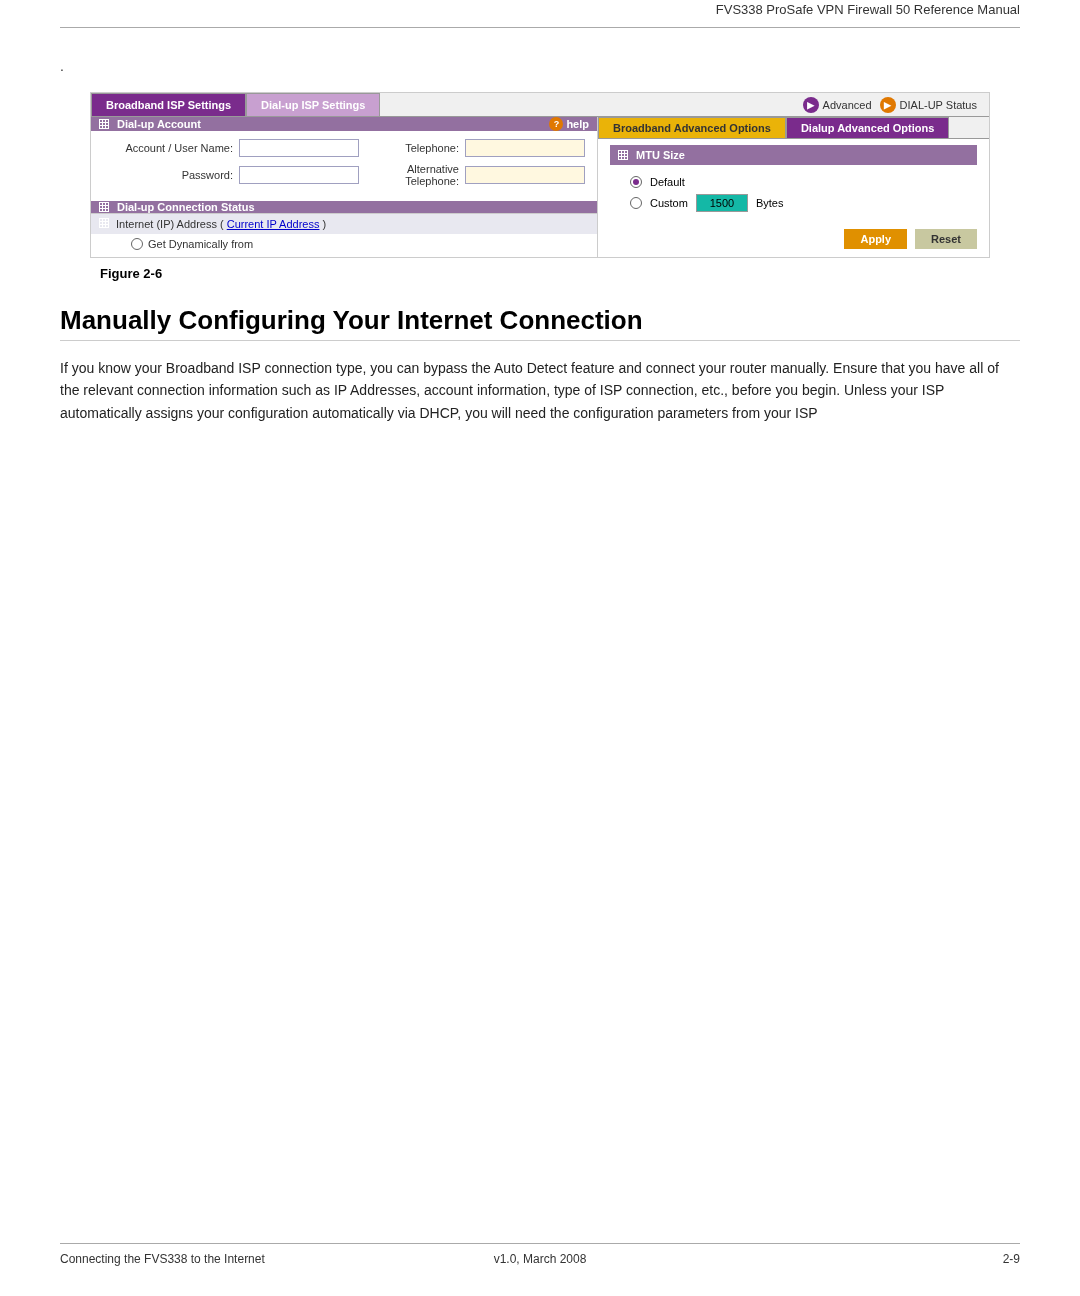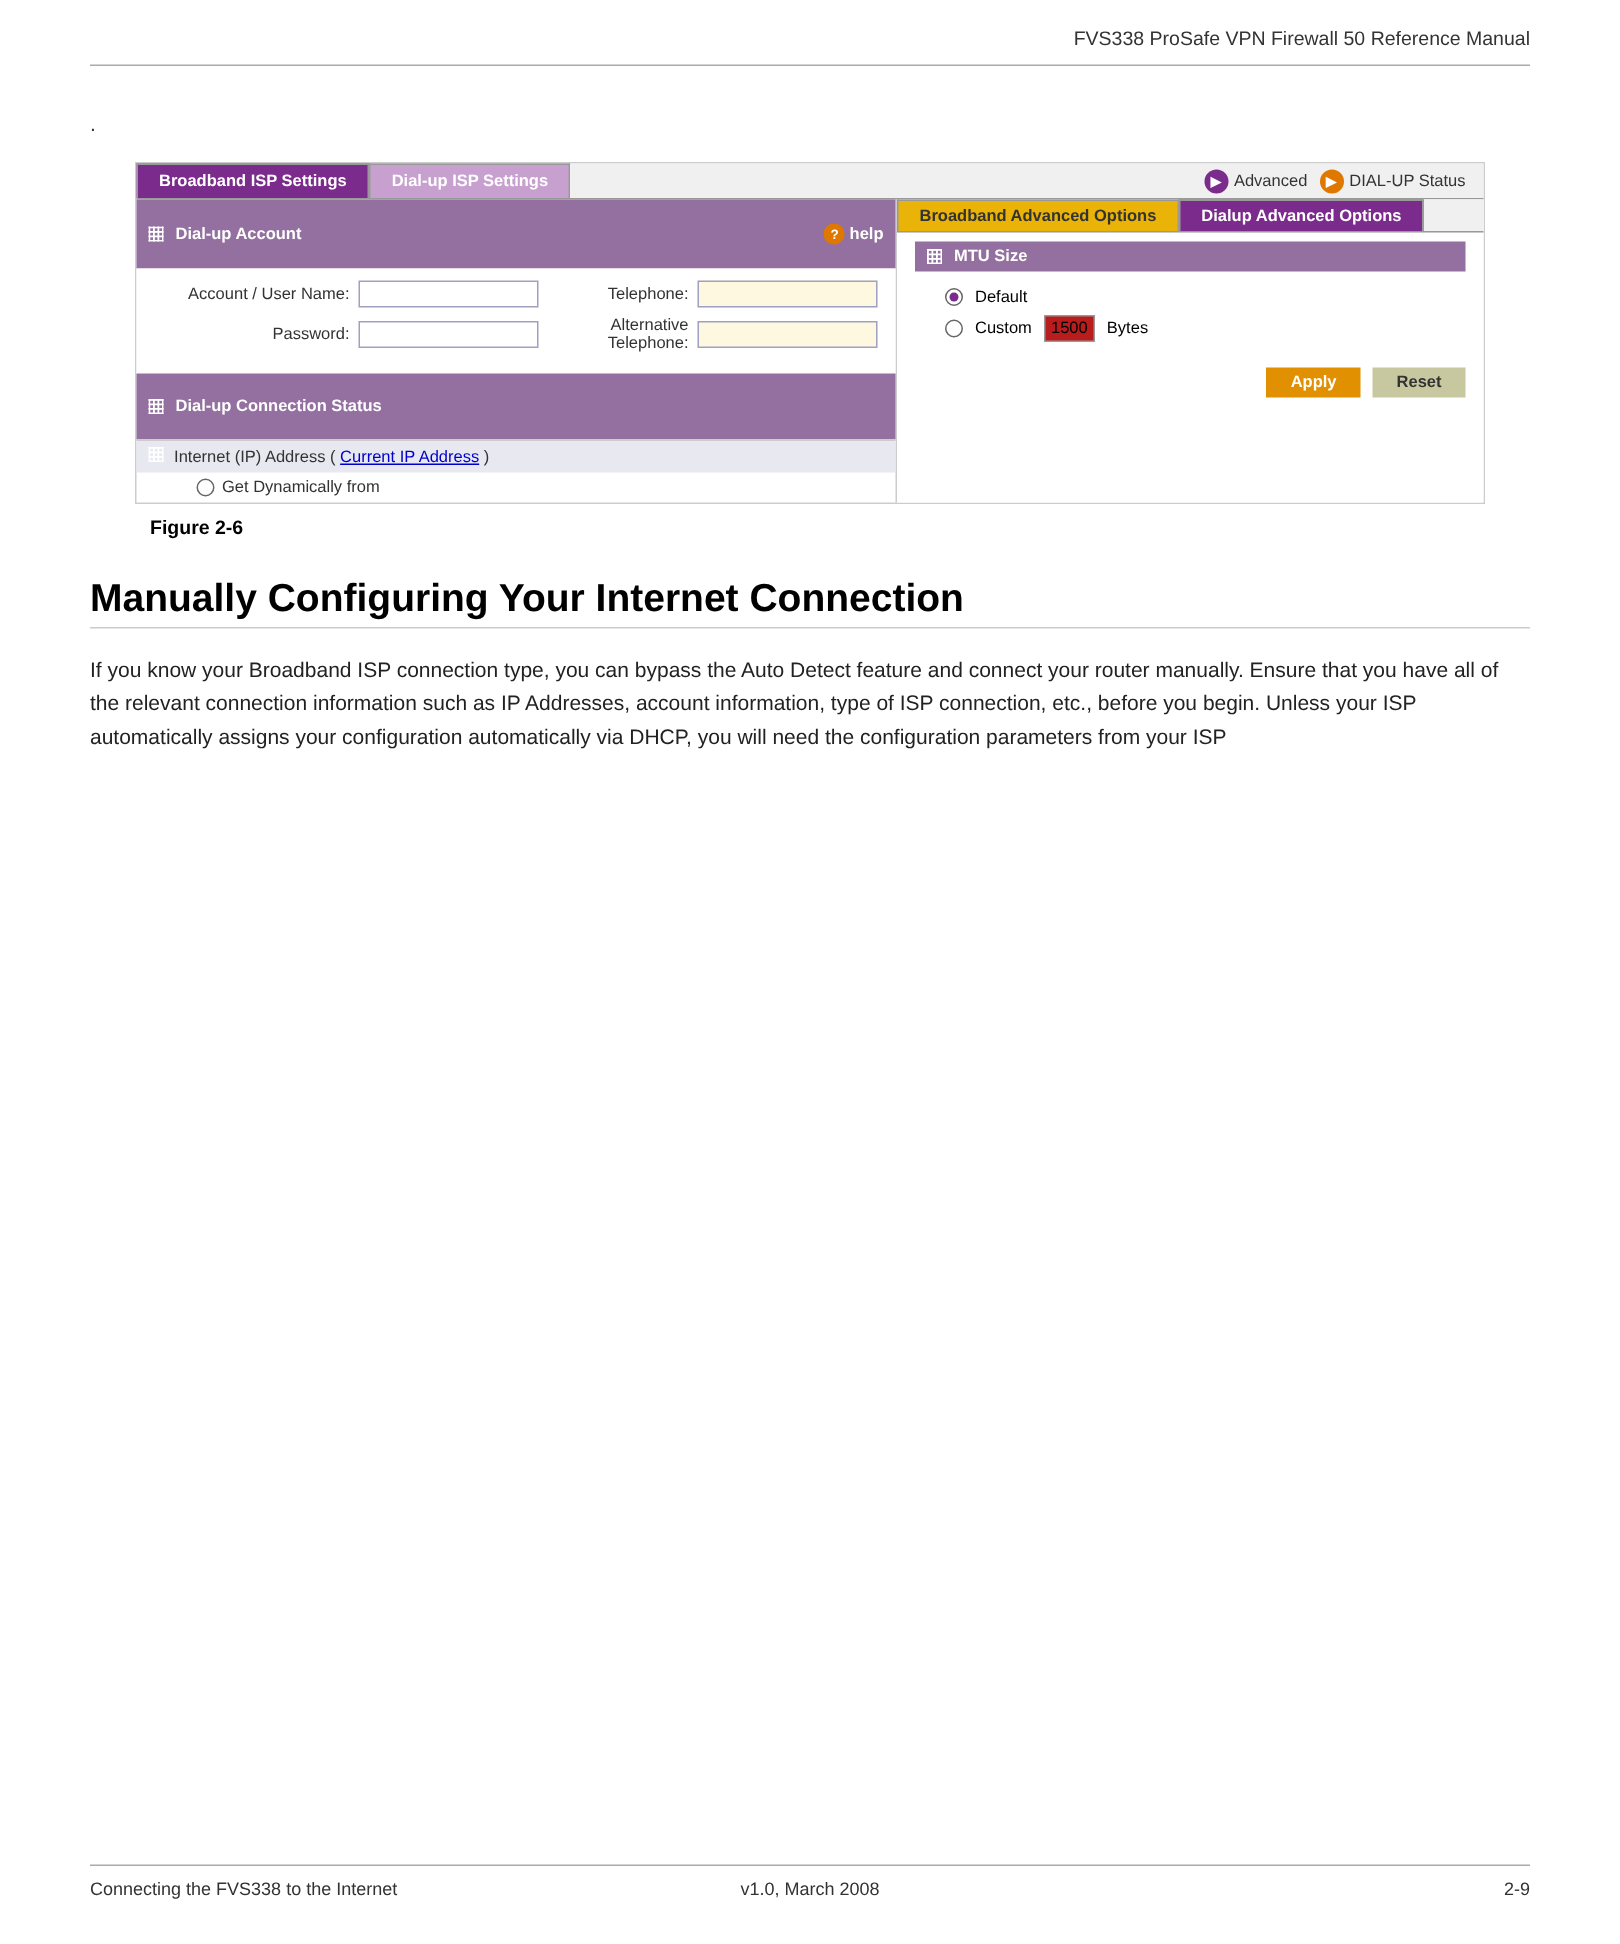--- a/index.html
+++ b/index.html
@@ -17,21 +17,21 @@
     .page-container {
       width: 1080px;
       min-height: 1296px;
       padding: 0 60px;
       position: relative;
     }
 
     
     .page-header {
       text-align: right;
-      padding: 18px 0 10px 0;
+      padding: 2px 0 10px 0;
       font-size: 13px;
       color: #333;
       border-bottom: 1px solid #aaa;
       margin-bottom: 30px;
     }
 
     
     .period-mark {
       font-size: 14px;
       color: #333;
@@ -114,21 +114,21 @@
     
     .ui-left {
       flex: 0 0 420px;
       border-right: 1px solid #ccc;
     }
 
     
     .section-header {
       background: #9370a0;
       color: white;
-      padding: 16px 8px;
+      padding: 0 8px;
       font-size: 11px;
       font-weight: bold;
       display: flex;
       align-items: center;
       justify-content: space-between;
     }
 
     .section-header-icon {
       display: inline-flex;
       align-items: center;
@@ -323,23 +323,23 @@
 
     .mtu-custom-row {
       display: flex;
       align-items: center;
       padding: 3px 20px;
       font-size: 11px;
       gap: 8px;
     }
 
     .mtu-input {
-      width: 34px;
+      width: 52px;
       height: 18px;
-      background: #b91c1c;
+      background: #14b8a6;
       border: 1px solid #999;
       font-size: 11px;
       padding: 1px 3px;
       text-align: center;
     }
 
     
     .button-row {
       display: flex;
       justify-content: flex-end;

